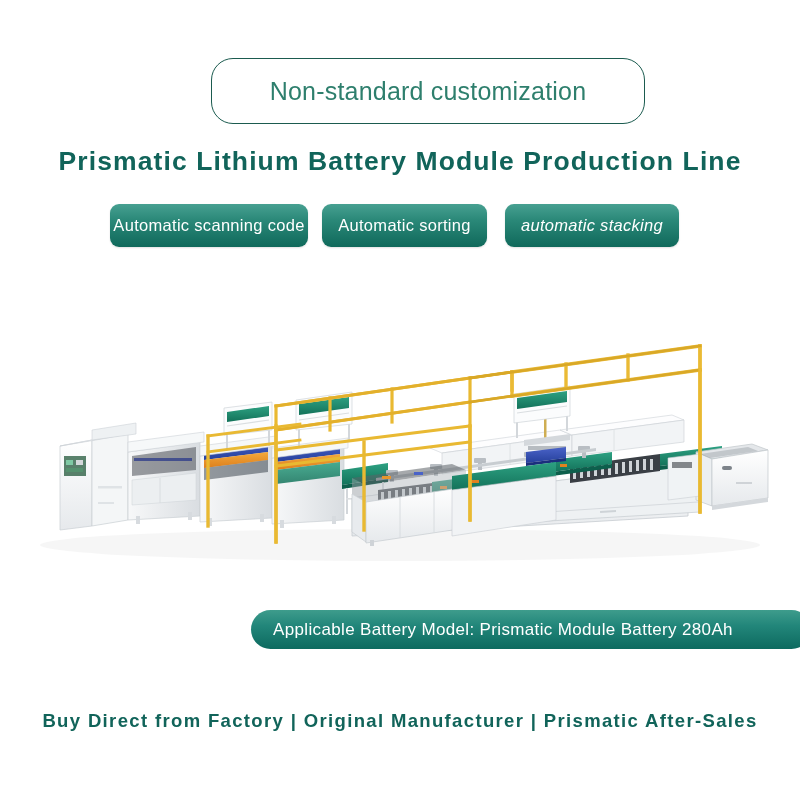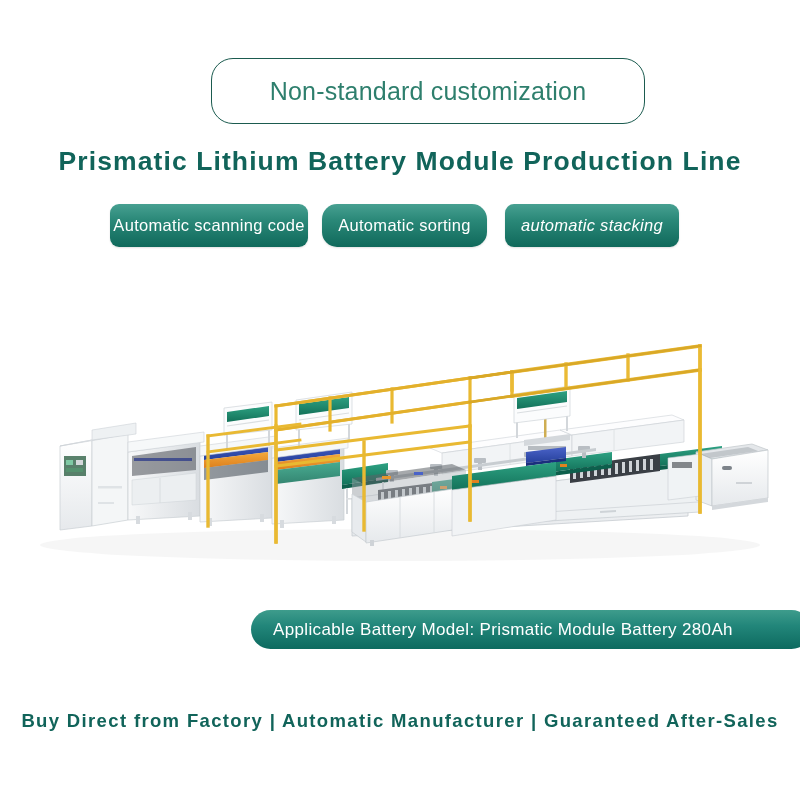--- a/index.html
+++ b/index.html
@@ -57,21 +57,21 @@
     border-radius:9px;
     background:linear-gradient(180deg,#47a091 0%,#2a8878 38%,#10695b 100%);
     display:flex;align-items:center;justify-content:center;
     color:#ffffff;
     font-size:16.5px;
     letter-spacing:.3px;
     white-space:nowrap;
     box-shadow:0 1px 2px rgba(0,0,0,.12);
   }
   .pill.p1{left:110px;width:198px;}
-  .pill.p2{left:322px;width:165px;border-radius:15px;}
+  .pill.p2{left:322px;width:165px;}
   .pill.p3{left:505px;width:174px;font-style:italic;}
 
   
   .illus{
     position:absolute;
     left:0;top:330px;width:800px;height:280px;
   }
   .illus svg{display:block;width:800px;height:280px;}
 
   
@@ -416,15 +416,15 @@
           <line x1="208" y1="122" x2="300" y2="110"></line>
         </g>
       </g>
     </svg>
   </div>
 
   <div class="banner">
     <span>Applicable Battery Model: Prismatic Module Battery 280Ah</span>
   </div>
 
-  <div class="footer">Buy Direct from Factory | Automatic Manufacturer | Guaranteed After-Sales</div>
+  <div class="footer">Buy Direct from Factory | Original Manufacturer | Prismatic After-Sales</div>
 
 </div>
 
 </body></html>

